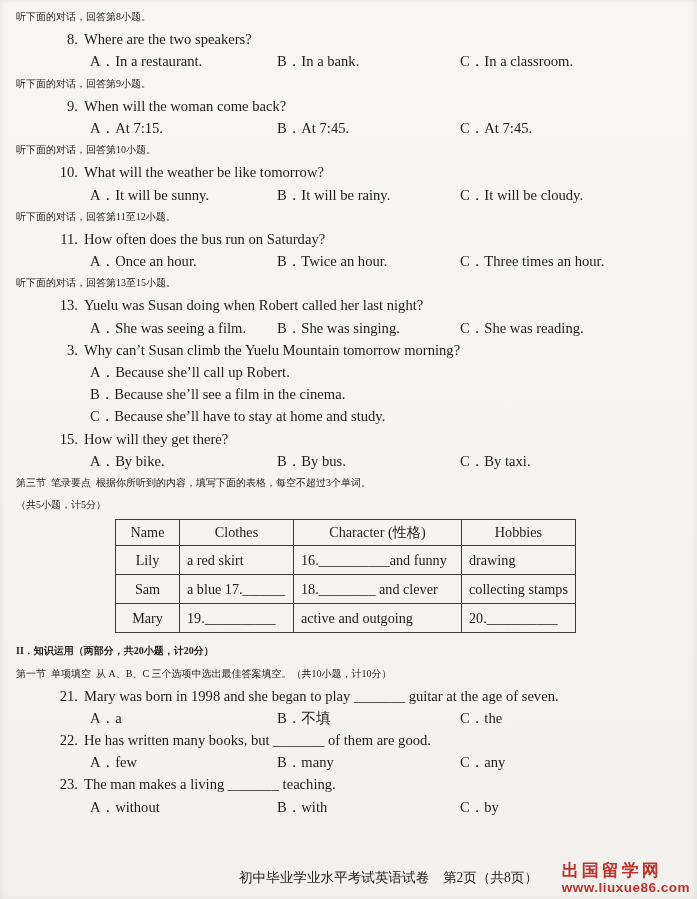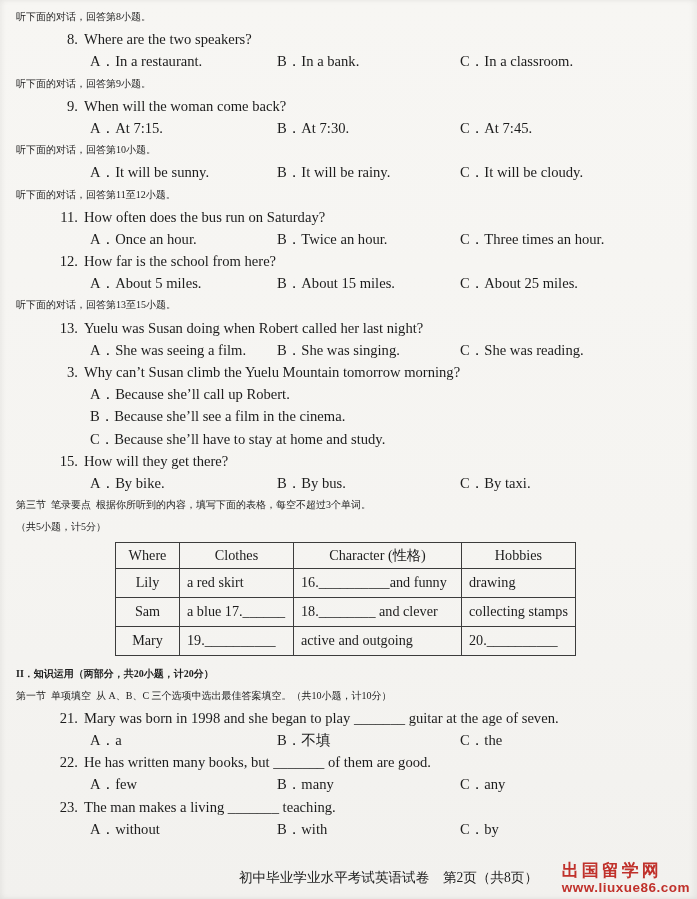--- a/index.html
+++ b/index.html
@@ -63,28 +63,27 @@
 <body>
 
 <div class="page">
   <div class="content">
     <div id="lines-top">
         <div class="line cn">听下面的对话，回答第8小题。</div>
         <div class="line q"><span class="qnum">8.</span><span class="qtext">Where are the two speakers?</span></div>
         <div class="line opts"><span class="opt opt-a">A．In a restaurant.</span><span class="opt opt-b">B．In a bank.</span><span class="opt opt-c">C．In a classroom.</span></div>
         <div class="line cn">听下面的对话，回答第9小题。</div>
         <div class="line q"><span class="qnum">9.</span><span class="qtext">When will the woman come back?</span></div>
-        <div class="line opts"><span class="opt opt-a">A．At 7:15.</span><span class="opt opt-b">B．At 7:30.</span><span class="opt opt-c">C．At 7:45.</span></div>
+        <div class="line opts"><span class="opt opt-a">A．At 7:15.</span><span class="opt opt-b">B．At 7:45.</span><span class="opt opt-c">C．At 7:45.</span></div>
         <div class="line cn">听下面的对话，回答第10小题。</div>
+        <div class="line q"><span class="qnum">10.</span><span class="qtext">What will the weather be like tomorrow?</span></div>
         <div class="line opts"><span class="opt opt-a">A．It will be sunny.</span><span class="opt opt-b">B．It will be rainy.</span><span class="opt opt-c">C．It will be cloudy.</span></div>
         <div class="line cn">听下面的对话，回答第11至12小题。</div>
         <div class="line q"><span class="qnum">11.</span><span class="qtext">How often does the bus run on Saturday?</span></div>
         <div class="line opts"><span class="opt opt-a">A．Once an hour.</span><span class="opt opt-b">B．Twice an hour.</span><span class="opt opt-c">C．Three times an hour.</span></div>
-        <div class="line q"><span class="qnum">12.</span><span class="qtext">How far is the school from here?</span></div>
-        <div class="line opts"><span class="opt opt-a">A．About 5 miles.</span><span class="opt opt-b">B．About 15 miles.</span><span class="opt opt-c">C．About 25 miles.</span></div>
         <div class="line cn">听下面的对话，回答第13至15小题。</div>
         <div class="line q"><span class="qnum">13.</span><span class="qtext">Yuelu was Susan doing when Robert called her last night?</span></div>
         <div class="line opts"><span class="opt opt-a">A．She was seeing a film.</span><span class="opt opt-b">B．She was singing.</span><span class="opt opt-c">C．She was reading.</span></div>
         <div class="line q"><span class="qnum">3.</span><span class="qtext">Why can’t Susan climb the Yuelu Mountain tomorrow morning?</span></div>
         <div class="line opt1">A．Because she’ll call up Robert.</div>
         <div class="line opt1">B．Because she’ll see a film in the cinema.</div>
         <div class="line opt1">C．Because she’ll have to stay at home and study.</div>
         <div class="line q"><span class="qnum">15.</span><span class="qtext">How will they get there?</span></div>
         <div class="line opts"><span class="opt opt-a">A．By bike.</span><span class="opt opt-b">B．By bus.</span><span class="opt opt-c">C．By taxi.</span></div>
         <div class="line cn2"><span class="b">第三节  笔录要点</span><span>  根据你所听到的内容，填写下面的表格，每空不超过3个单词。</span></div>
@@ -93,21 +92,21 @@
 
     <table class="grid">
       <colgroup>
         <col class="col-name">
           <col class="col-clothes">
           <col class="col-character">
           <col class="col-hobbies">
       </colgroup>
       <thead>
         <tr id="table-head-row">
-            <th>Where</th>
+            <th>Name</th>
             <th>Clothes</th>
             <th>Character (性格)</th>
             <th>Hobbies</th>
           </tr>
       </thead>
       <tbody id="table-body">
           <tr>
             <td class="c-name">Lily</td>
             <td>a red skirt</td>
             <td>16.__________and funny</td>

